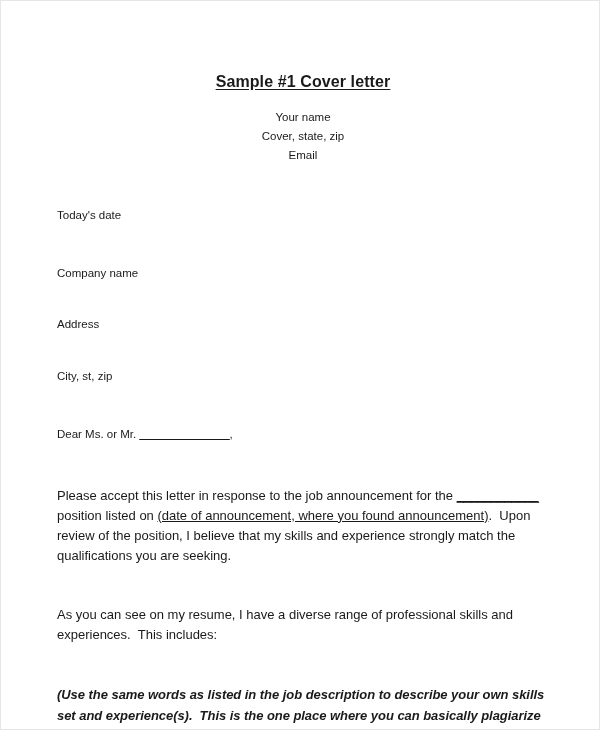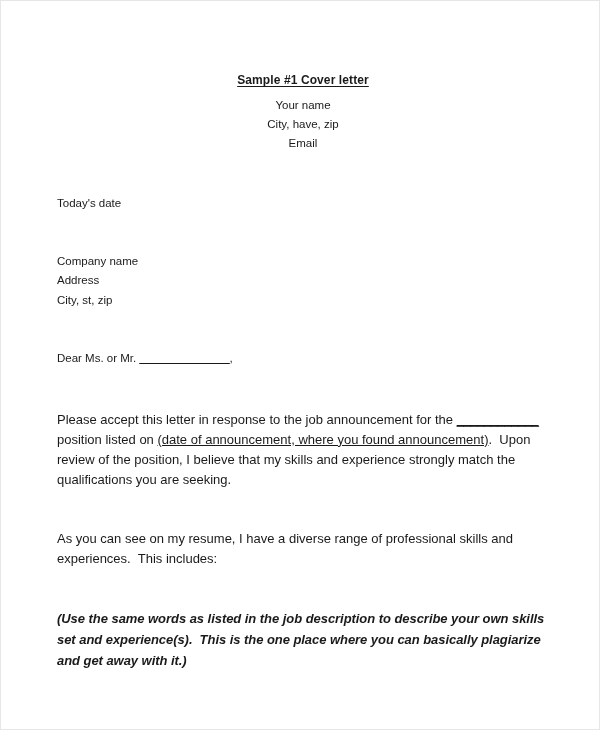--- a/index.html
+++ b/index.html
@@ -26,49 +26,50 @@
   .doc-body {
     position: absolute;
     left: 56px;
     top: 0;
     width: 492px;
   }
 
   
   .doc-title {
     text-align: center;
-    font-size: 12px;
+    font-size: 16px;
     font-weight: bold;
     margin: 0;
     padding-top: 72px;
     letter-spacing: 0.1px;
   }
   .doc-title .u {
     text-decoration: underline;
     text-underline-offset: 2px;
   }
 
   
   .sender-block {
     text-align: center;
-    margin-top: 9px;
+    margin-top: 17px;
   }
   .sender-line {
     font-size: 11.5px;
     line-height: 19.2px;
   }
 
   
   .date-block {
     margin-top: 40px;
   }
   .doc-line {
     font-size: 11.5px;
     line-height: 19.4px;
     text-align: left;
+    margin-top: 32px;
   }
   .recipient-block {
     margin-top: 39px;
   }
   .salutation-block {
     margin-top: 39px;
   }
   .blank-rule {
     text-decoration: underline;
     letter-spacing: -0.4px;
@@ -99,21 +100,21 @@
 </head>
 <body>
 
 <div class="page">
   <div class="doc-body">
 
     <h1 class="doc-title"><span class="u">Sample #1 Cover letter</span></h1>
 
     <div class="sender-block">
       <div class="sender-line">Your name</div>
-      <div class="sender-line">City, have, zip</div>
+      <div class="sender-line">Cover, state, zip</div>
       <div class="sender-line">Email</div>
     </div>
 
     <div class="date-block">
       <div class="doc-line">Today's date</div>
     </div>
 
     <div class="recipient-block">
       <div class="doc-line">Company name</div>
       <div class="doc-line">Address</div>

